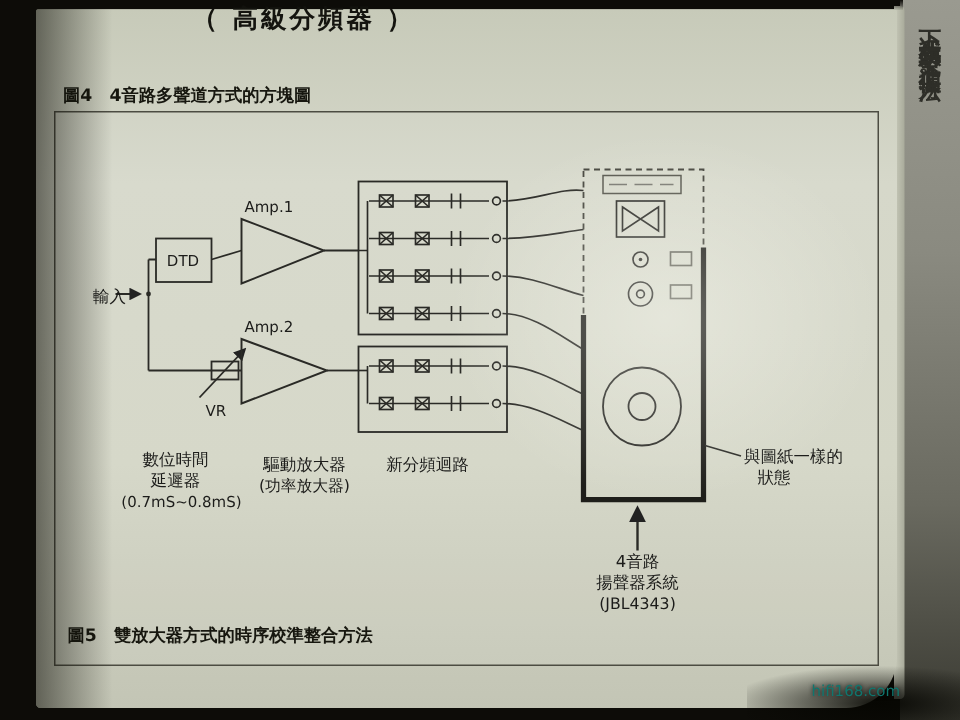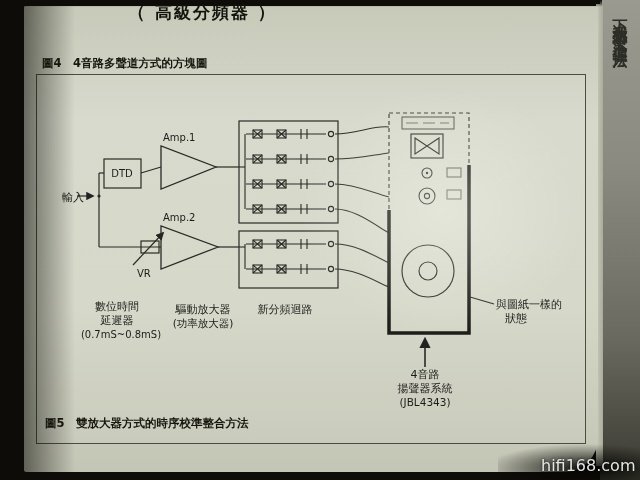--- a/index.html
+++ b/index.html
@@ -53,21 +53,21 @@
     position:absolute;left:610px;top:8px;height:300px;
     writing-mode:vertical-rl;text-orientation:upright;
     font-size:15px;letter-spacing:3px;color:#2e2e28;font-weight:bold;
   }
   .corner-dark{
     position:absolute;left:498px;top:440px;width:142px;height:40px;
     background:radial-gradient(ellipse 130px 32px at 62% 72%,rgba(6,6,2,.95),rgba(6,6,2,0) 78%);
     pointer-events:none;
   }
   .watermark{
-    position:absolute;left:541px;top:456px;font-size:16px;color:#e5e5e5;
+    position:absolute;left:541px;top:456px;font-size:10px;color:#0f766e;
     text-shadow:0 0 3px rgba(0,0,0,.8);
   }
   .top-dark{
     position:absolute;left:0;top:0;width:602px;height:7px;
     background:linear-gradient(180deg,#0d0c08,rgba(13,12,8,0));pointer-events:none;
   }
   svg text{fill:#1c1c1a;}
 </style>
 </head>
 <body>

